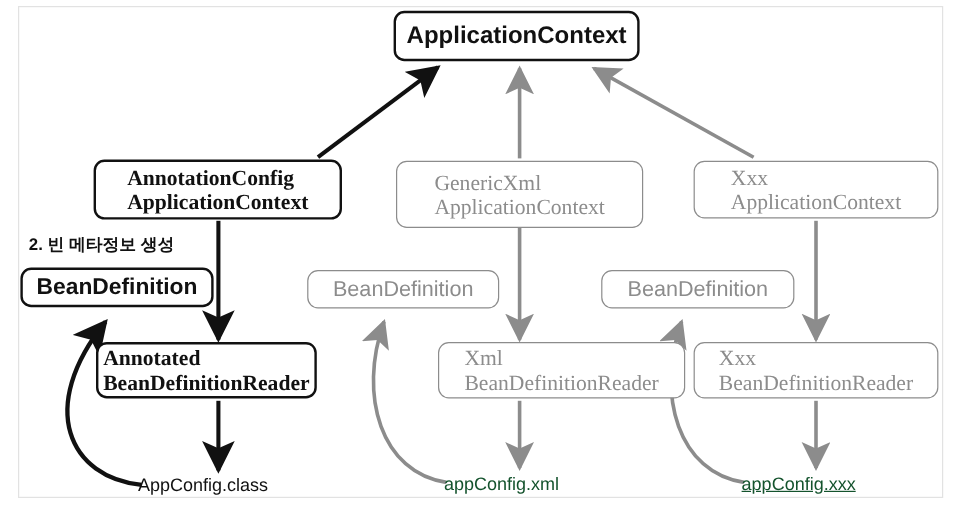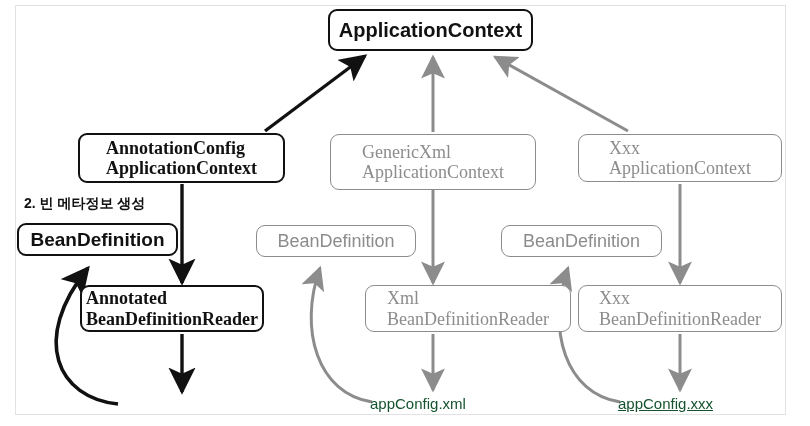--- a/index.html
+++ b/index.html
@@ -137,20 +137,21 @@
 
   <div class="node dark node-md" style="left:80px; top:285px; width:184px; height:47px;">Annotated
 BeanDefinitionReader</div>
 
   <div class="node gray node-md" style="left:330px; top:285px; width:206px; height:47px;margin-left:35px;">Xml
 BeanDefinitionReader</div>
 
   <div class="node gray node-md" style="left:578px; top:285px; width:204px; height:47px;">Xxx
 BeanDefinitionReader</div>
 
+  <div class="plain-label dark" style="left:115px; top:396px;">AppConfig.class</div>
 
   <div class="plain-label gray" style="left:370px; top:395px;">appConfig.xml</div>
 
   <div class="plain-label gray" style="left:618px; top:395px;text-decoration:underline;">appConfig.xxx</div>
 
   <div class="step-label" style="left:24px; top:195px;">2. 빈 메타정보 생성</div>
 
 
 </div>
 

